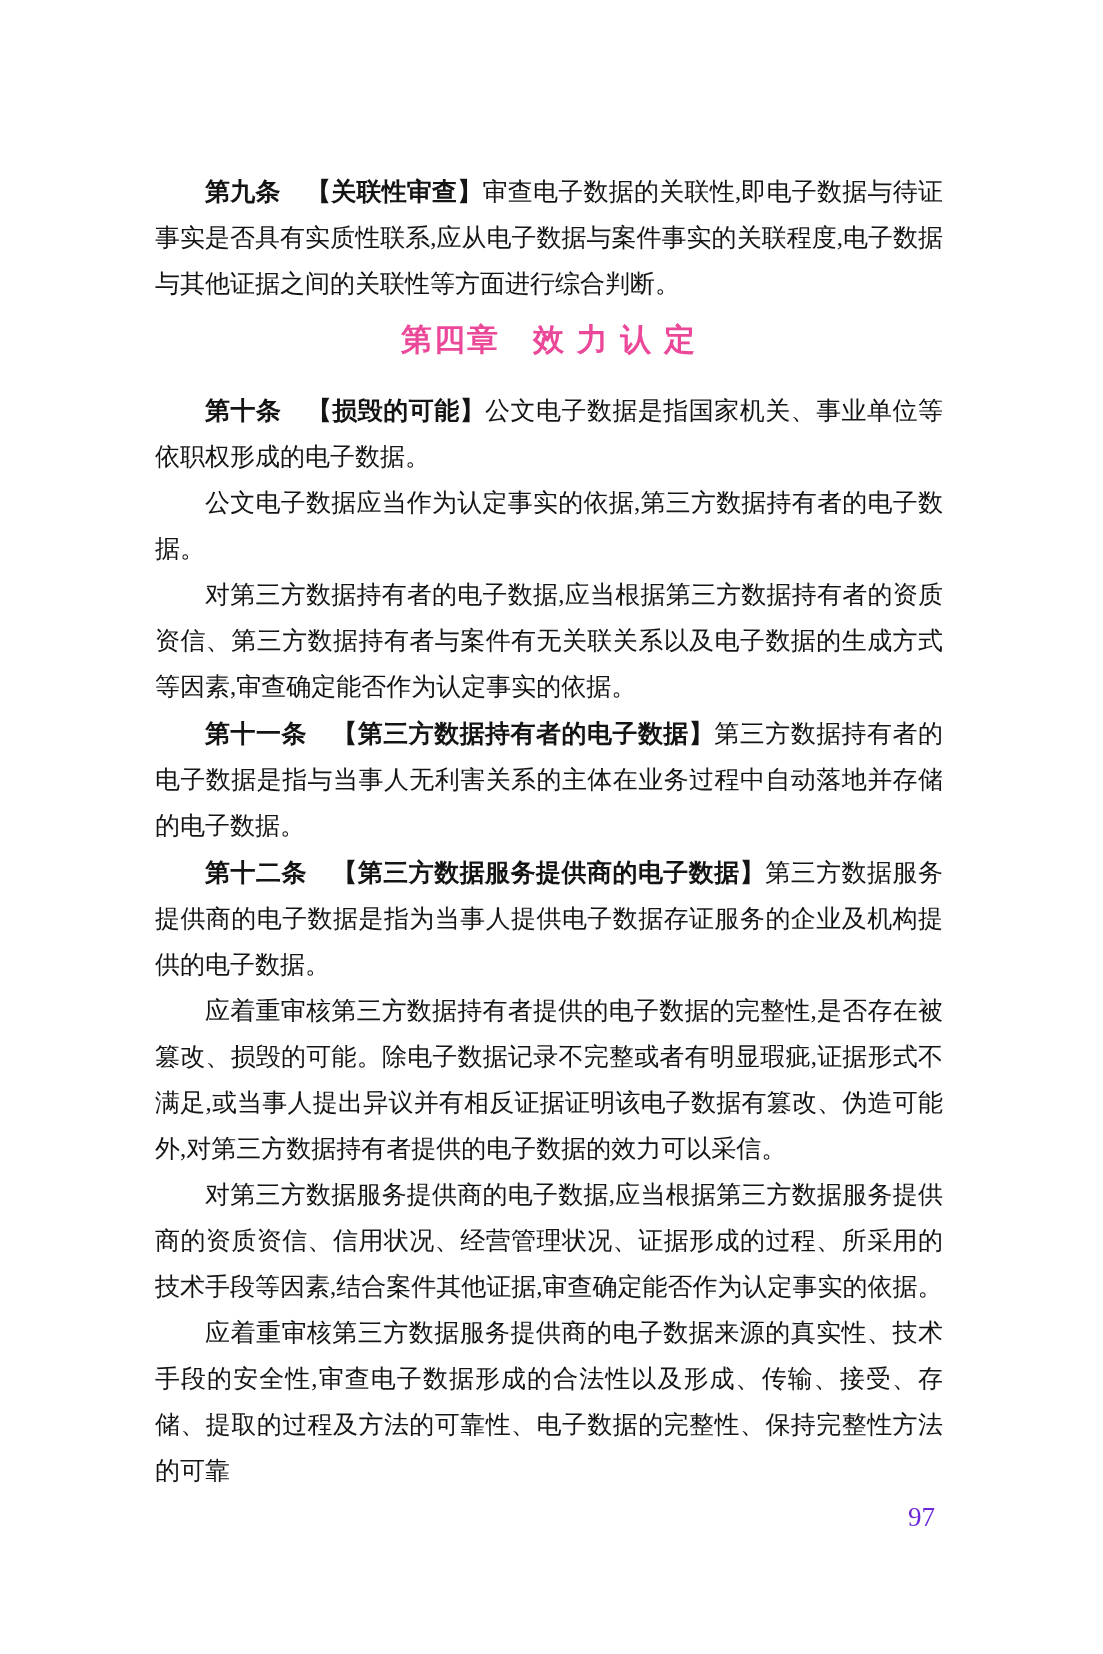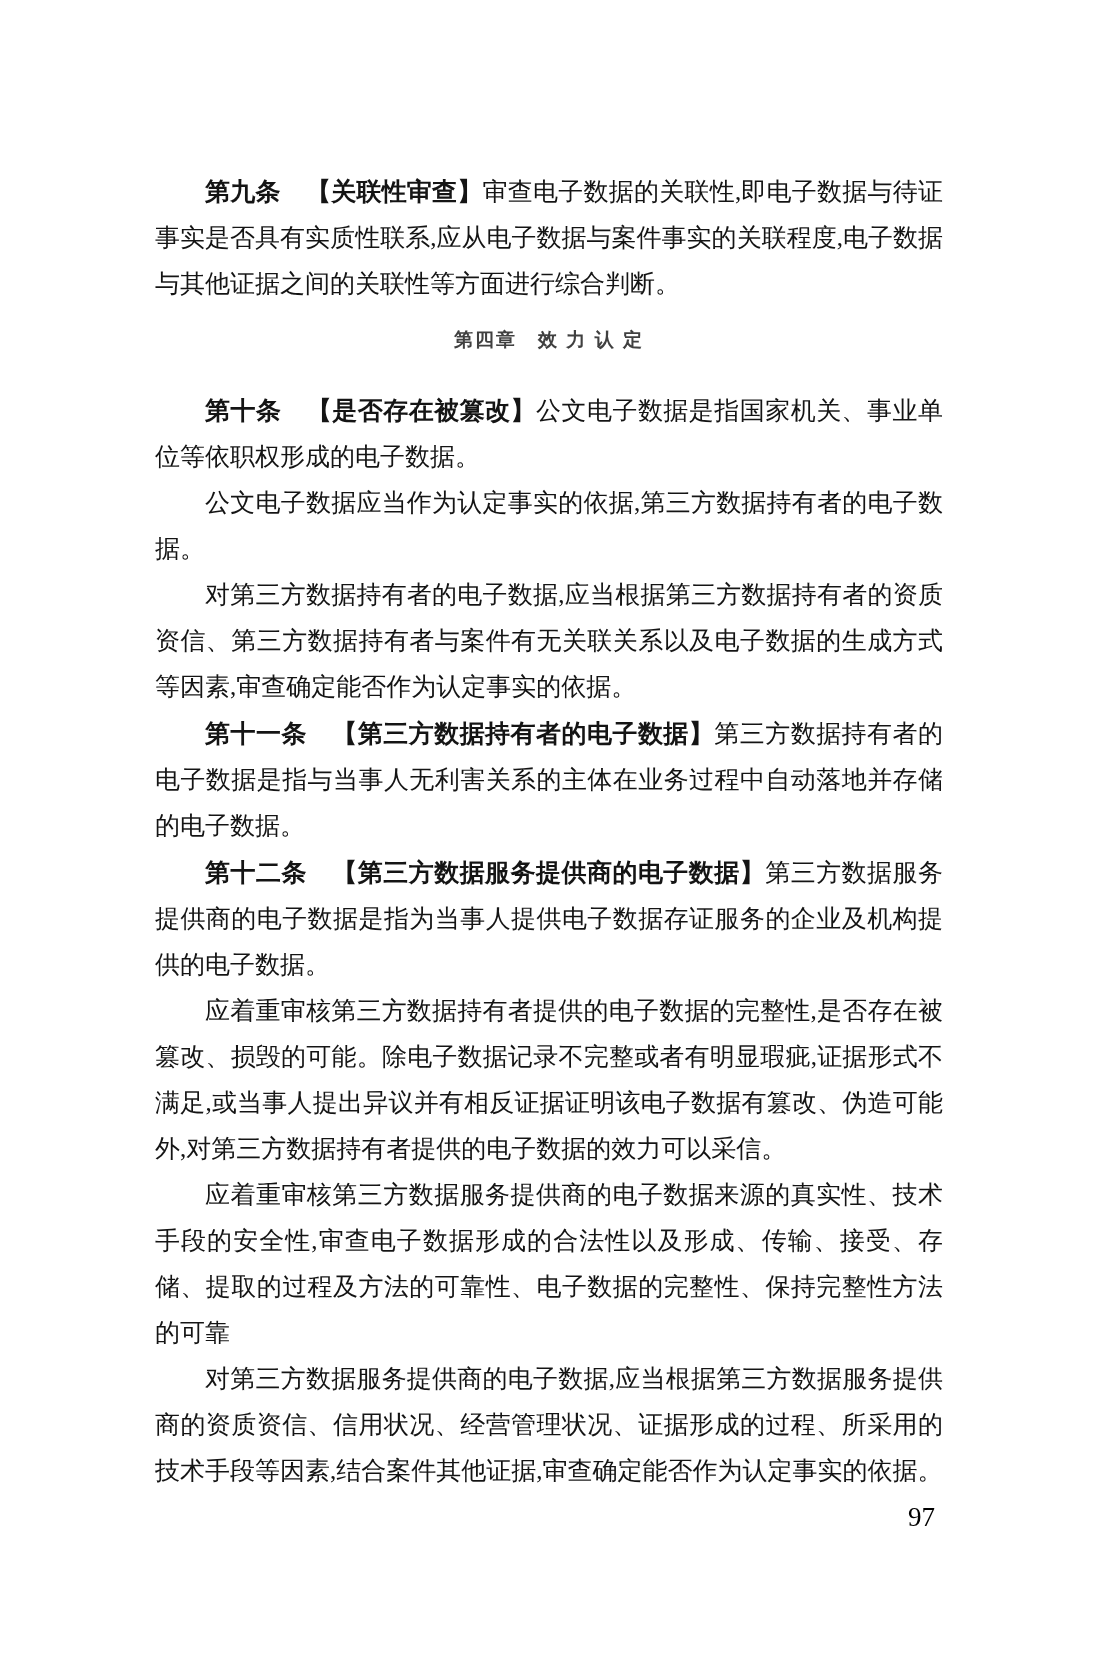--- a/index.html
+++ b/index.html
@@ -26,56 +26,56 @@
     text-align: justify;
     text-justify: inter-character;
   }
   .article-label {
     font-family: "Liberation Sans", "DejaVu Sans", sans-serif;
     font-weight: 700;
   }
   h2.chapter {
     margin: 10px 0 24px 0;
     text-align: center;
-    font-size: 19px;
+    font-size: 31px;
     line-height: 46px;
     font-weight: 700;
     letter-spacing: 2px;
     font-family: "Liberation Sans", "DejaVu Sans", sans-serif;
-    color: #404040;
+    color: #ec4899;
   }
   .page-number {
     text-align: right;
     padding-right: 8px;
     font-size: 27px;
     line-height: 46px;
-    color: #000000;
+    color: #6d28d9;
   }
 </style>
 </head>
 <body>
 
 <div class="page">
 
   <p class="para"><span class="article-label">第九条　【关联性审查】</span><span>审查电子数据的关联性,即电子数据与待证事实是否具有实质性联系,应从电子数据与案件事实的关联程度,电子数据与其他证据之间的关联性等方面进行综合判断。</span></p>
 
   <h2 class="chapter">第四章　效 力 认 定</h2>
 
-  <p class="para"><span class="article-label">第十条　【是否存在被篡改】</span><span>公文电子数据是指国家机关、事业单位等依职权形成的电子数据。</span></p>
+  <p class="para"><span class="article-label">第十条　【损毁的可能】</span><span>公文电子数据是指国家机关、事业单位等依职权形成的电子数据。</span></p>
 
   <p class="para">公文电子数据应当作为认定事实的依据,第三方数据持有者的电子数据。</p>
 
 
   <p class="para">对第三方数据持有者的电子数据,应当根据第三方数据持有者的资质资信、第三方数据持有者与案件有无关联关系以及电子数据的生成方式等因素,审查确定能否作为认定事实的依据。</p>
 
   <p class="para"><span class="article-label">第十一条　【第三方数据持有者的电子数据】</span><span>第三方数据持有者的电子数据是指与当事人无利害关系的主体在业务过程中自动落地并存储的电子数据。</span></p>
 
   <p class="para"><span class="article-label">第十二条　【第三方数据服务提供商的电子数据】</span><span>第三方数据服务提供商的电子数据是指为当事人提供电子数据存证服务的企业及机构提供的电子数据。</span></p>
 
   <p class="para">应着重审核第三方数据持有者提供的电子数据的完整性,是否存在被篡改、损毁的可能。除电子数据记录不完整或者有明显瑕疵,证据形式不满足,或当事人提出异议并有相反证据证明该电子数据有篡改、伪造可能外,对第三方数据持有者提供的电子数据的效力可以采信。</p>
 
+  <p class="para">对第三方数据服务提供商的电子数据,应当根据第三方数据服务提供商的资质资信、信用状况、经营管理状况、证据形成的过程、所采用的技术手段等因素,结合案件其他证据,审查确定能否作为认定事实的依据。</p>
+
   <p class="para">应着重审核第三方数据服务提供商的电子数据来源的真实性、技术手段的安全性,审查电子数据形成的合法性以及形成、传输、接受、存储、提取的过程及方法的可靠性、电子数据的完整性、保持完整性方法的可靠</p>
-
-  <p class="para">对第三方数据服务提供商的电子数据,应当根据第三方数据服务提供商的资质资信、信用状况、经营管理状况、证据形成的过程、所采用的技术手段等因素,结合案件其他证据,审查确定能否作为认定事实的依据。</p>
 
   <div class="page-number">97</div>
 
 </div>
 
 </body></html>

